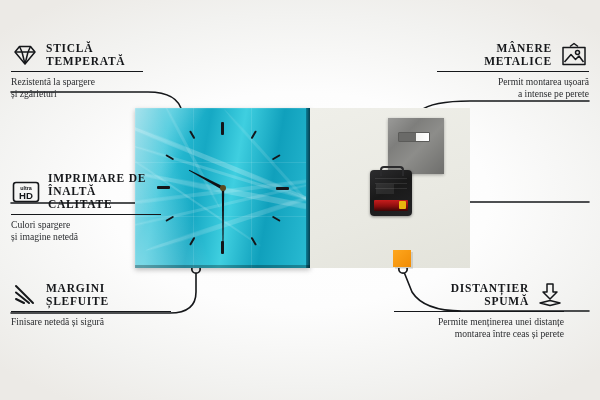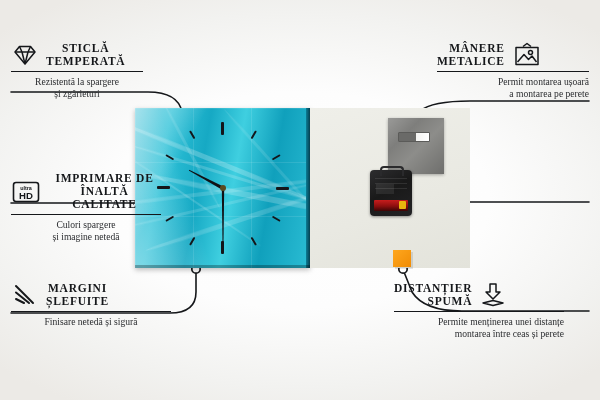--- a/index.html
+++ b/index.html
@@ -94,22 +94,22 @@
     font-family:"Liberation Serif", serif;
     font-weight:700;font-size:11.5px;letter-spacing:.75px;
     color:#15171a;line-height:13px;text-transform:uppercase;
   }
   .co-rule{height:1.4px;background:#15171a;margin:3px 0 4px;}
   .co-sub{
     font-family:"Liberation Serif", serif;
     font-size:9.6px;line-height:11.6px;color:#2b2d30;
   }
   .left .co-head{justify-content:flex-start;}
-  .left .co-title,.left .co-sub{text-align:center;}
-  .right .co-head{justify-content:flex-start;}
+  .left .co-title,.left .co-sub{text-align:left;}
+  .right .co-head{justify-content:flex-end;}
   .right .co-title,.right .co-sub{text-align:right;}
   .ic{flex:0 0 auto;display:block;}
 </style>
 </head>
 <body>
 
 <div id="stage">
 
   <svg id="lines" width="600" height="400" viewBox="0 0 600 400">
     <g fill="none" stroke="#15171a" stroke-width="1.6" stroke-linecap="round">
@@ -271,21 +271,21 @@
         <g fill="none" stroke="#15171a" stroke-width="1.5" stroke-linejoin="round">
           <path d="M11,4.5 L15,1.5 L19,4.5"></path>
           <rect x="4" y="5.5" width="22" height="17"></rect>
           <path d="M5.5,20 L12,12.5 L16.5,17.5 L20,14 L24.5,20"></path>
           <circle cx="18.5" cy="10.5" r="2"></circle>
         </g>
       </svg>
     </div>
     <div class="co-rule"></div>
     <div class="co-sub">Permit montarea ușoară</div>
-    <div class="co-sub">a montarea pe perete</div>
+    <div class="co-sub">a intense pe perete</div>
   </div>
 
 
   <div class="callout right" style="left:394px;top:282px;width:170px;">
     <div class="co-head">
       <div>
         <div class="co-title">DISTANȚIER</div>
         <div class="co-title">SPUMĂ</div>
       </div>
       <svg class="ic" width="28" height="26" viewBox="0 0 28 26">

